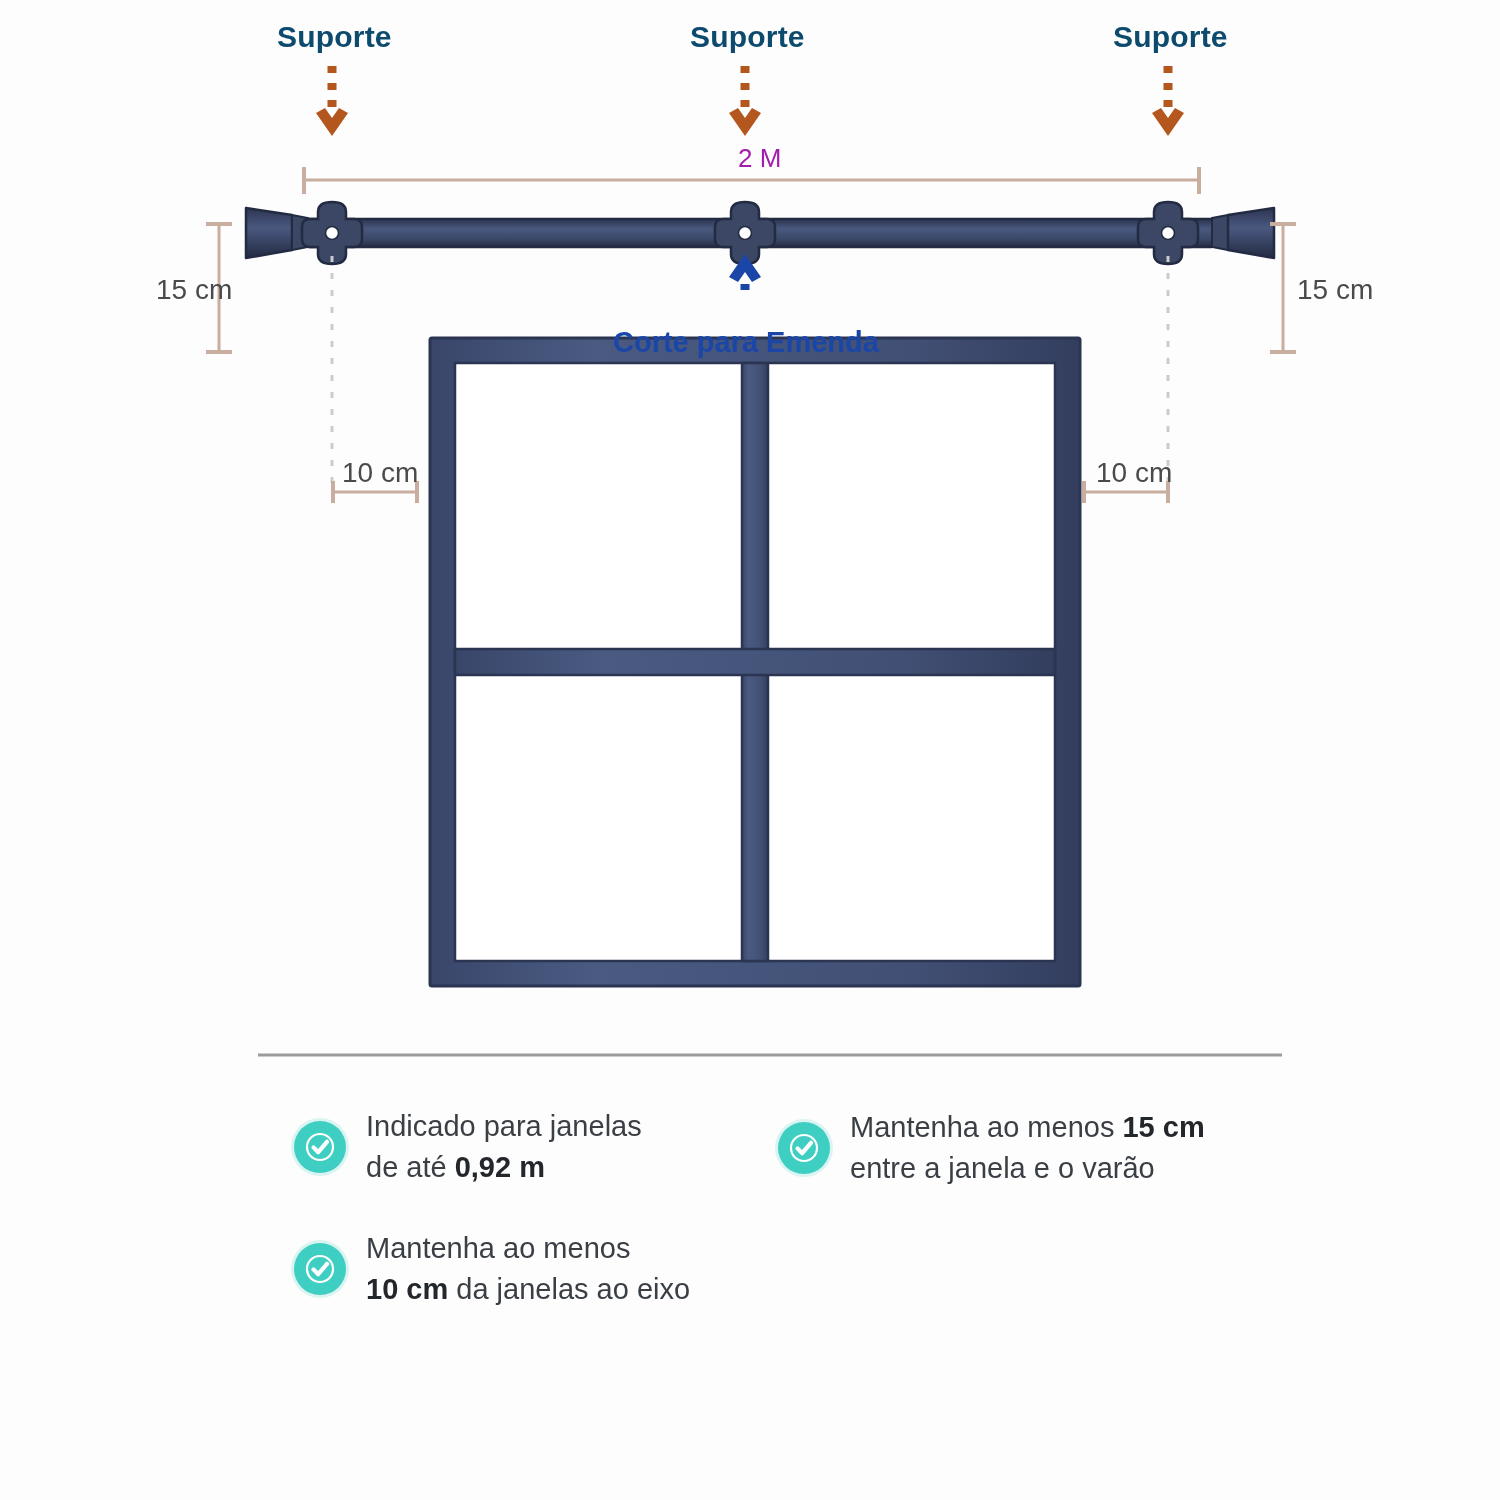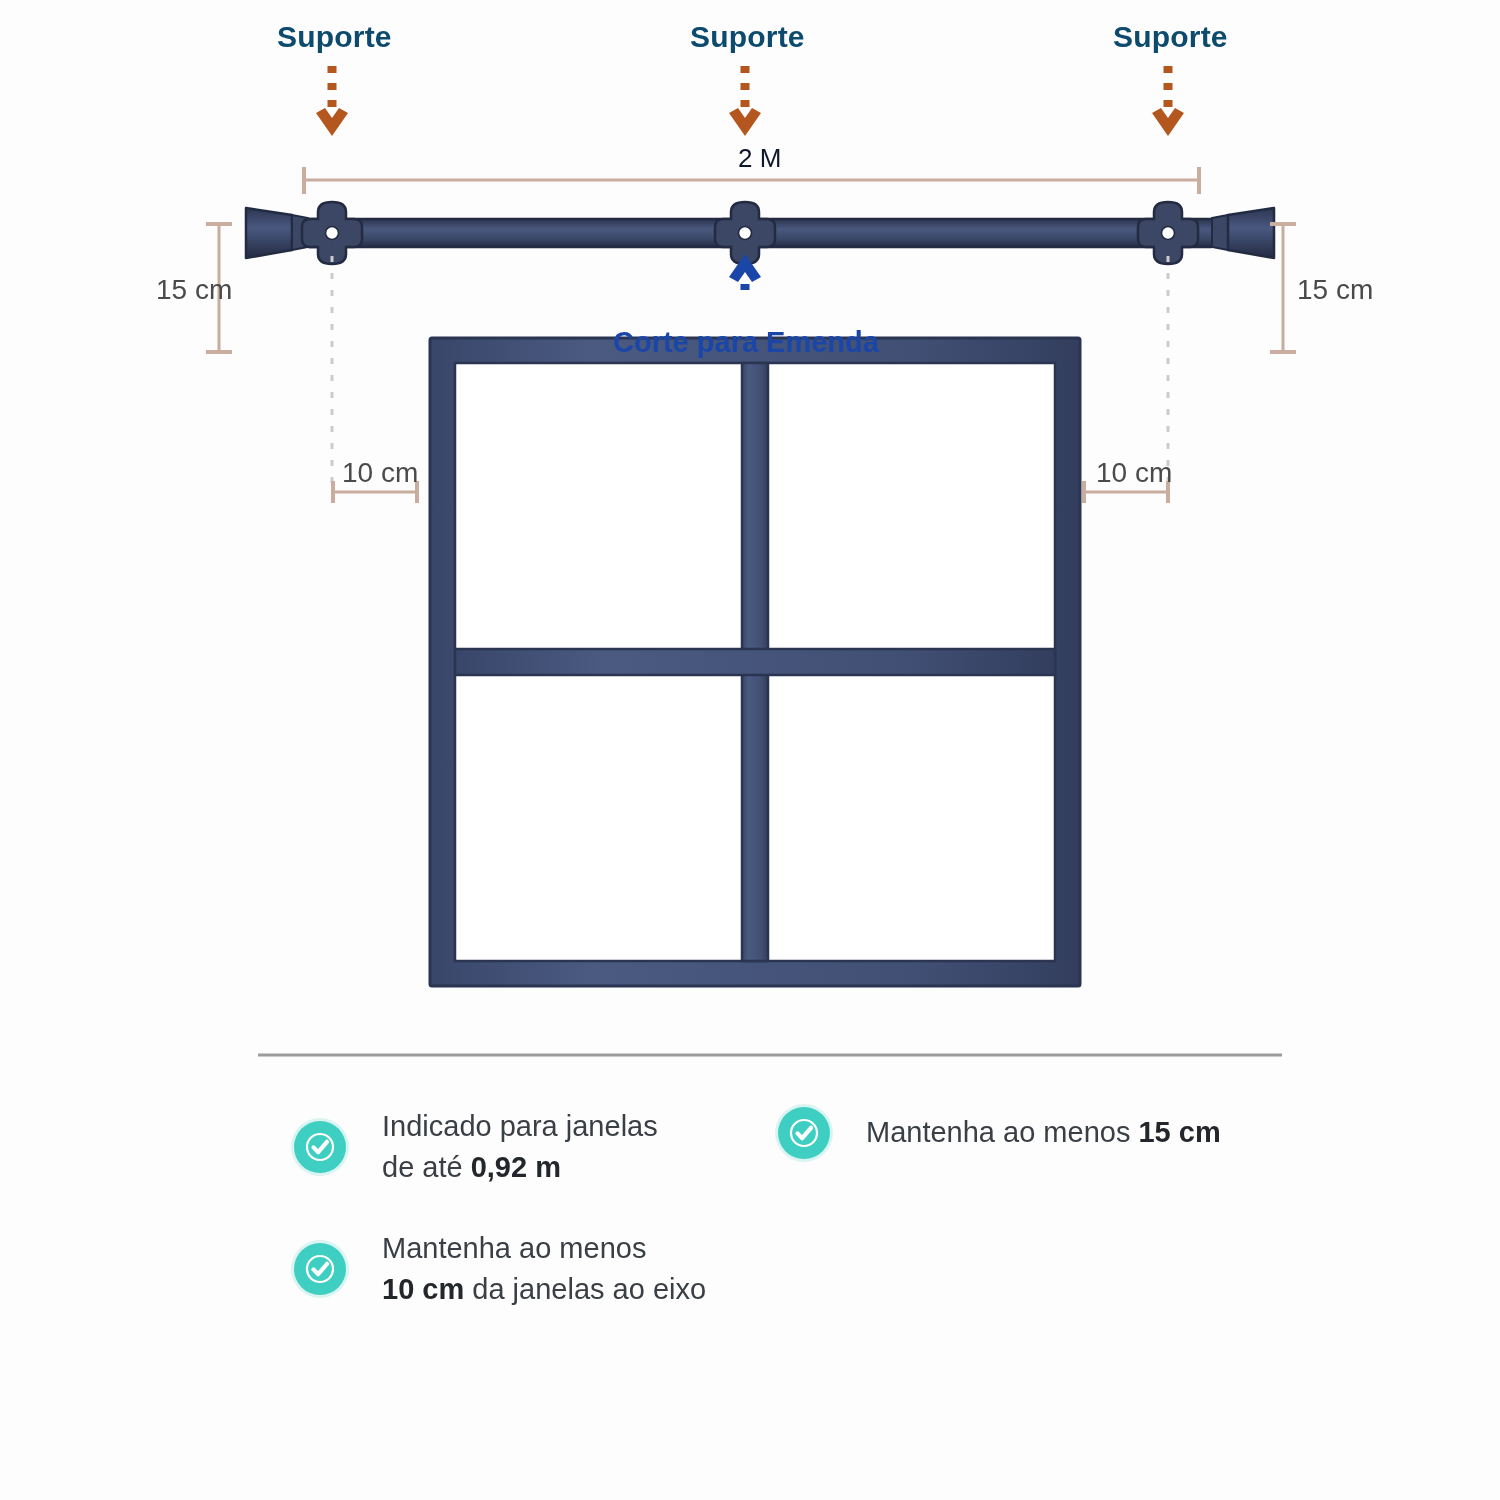--- a/index.html
+++ b/index.html
@@ -40,41 +40,41 @@
     color: #0c4a6e;
     letter-spacing: 0.2px;
   }
   .dim-label {
     font-size: 28px;
     color: #4a4a4a;
     font-weight: 400;
   }
   .dim-label-2m {
     font-size: 26px;
-    color: #0f172a;
+    color: #a21caf;
   }
   .cut-label {
     font-size: 29px;
     font-weight: bold;
     color: #1a46a8;
   }
 
   
   #bullets {
     position: absolute;
     left: 258px;
     top: 1100px;
     width: 1024px;
     height: 290px;
   }
   .bullet {
     position: absolute;
     display: flex;
     align-items: center;
-    gap: 36px;
+    gap: 20px;
   }
   .bullet .check {
     flex: 0 0 auto;
     width: 52px;
     height: 52px;
     border-radius: 50%;
     background: #3fcfc2;
     display: flex;
     align-items: center;
     justify-content: center;
@@ -242,21 +242,21 @@
       <span class="btext"><span>Indicado para janelas</span><br><span>de até </span><b>0,92 m</b></span>
     </div>
 
     <div class="bullet" id="b2">
       <span class="check">
         <svg width="32" height="32" viewBox="0 0 32 32">
           <circle cx="16" cy="16" r="13" fill="none" stroke="#ffffff" stroke-width="2.2"></circle>
           <path d="M 9.5 16.4 L 14.2 21.2 L 23 10.8" fill="none" stroke="#ffffff" stroke-width="4.2" stroke-linecap="round" stroke-linejoin="round"></path>
         </svg>
       </span>
-      <span class="btext"><span>Mantenha ao menos </span><b>15 cm</b><br></span>
+      <span class="btext"><span>Mantenha ao menos </span><b>15 cm</b><br><span>entre a janela e o varão</span></span>
     </div>
 
     <div class="bullet" id="b3">
       <span class="check">
         <svg width="32" height="32" viewBox="0 0 32 32">
           <circle cx="16" cy="16" r="13" fill="none" stroke="#ffffff" stroke-width="2.2"></circle>
           <path d="M 9.5 16.4 L 14.2 21.2 L 23 10.8" fill="none" stroke="#ffffff" stroke-width="4.2" stroke-linecap="round" stroke-linejoin="round"></path>
         </svg>
       </span>
       <span class="btext"><span>Mantenha ao menos</span><br><b>10 cm</b><span> da janelas ao eixo</span><br></span>

